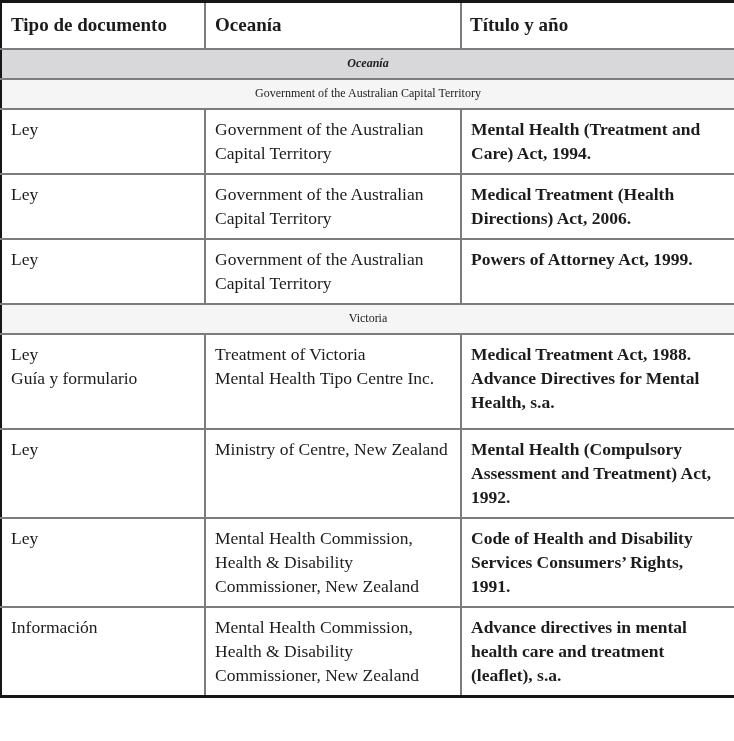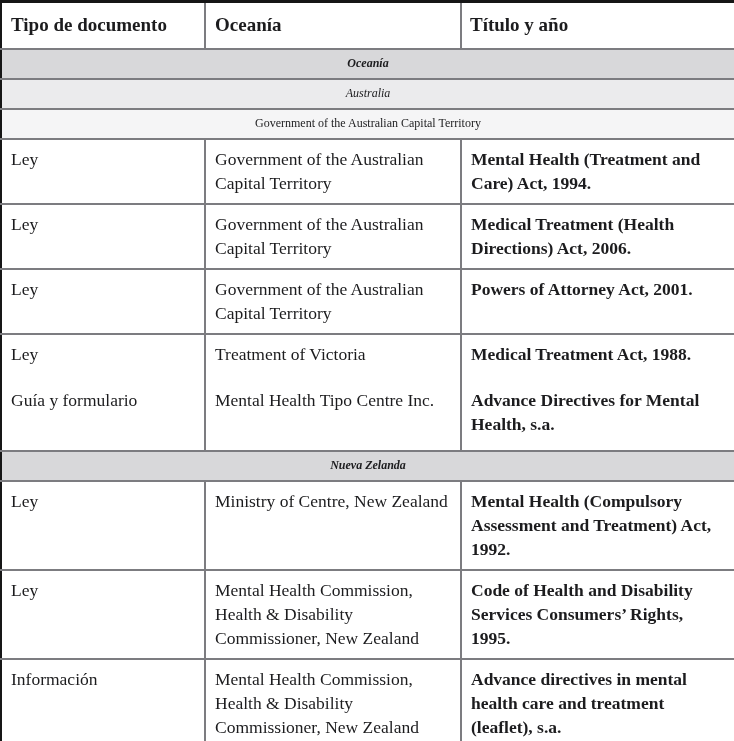--- a/index.html
+++ b/index.html
@@ -68,21 +68,21 @@
   }
   td.section.level2 {
     background: var(--section-l2, #ebebed);
     font-style: italic;
   }
   td.section.level3 {
     background: var(--section-l3, #f5f5f6);
     font-style: normal;
   }
   .para { min-height: 24px; }
-  .para.gap { margin-top: 22px; }
+  .para.gap { }
   tr.tall-row td.entry { padding-bottom: 14px; }
 </style>
 </head>
 <body>
 
 <div class="page">
   <table class="doc-table">
     <colgroup>
       <col class="c1">
       <col class="c2">
@@ -91,23 +91,20 @@
     <thead>
       <tr>
           <th>Tipo de documento</th>
           <th>Oceanía</th>
           <th>Título y año</th>
         </tr>
     </thead>
     <tbody>
         <tr>
           <td colspan="3" class="section level1">Oceanía</td>
-        </tr>
-        <tr>
-          <td colspan="3" class="section level2">Australia</td>
         </tr>
         <tr>
           <td colspan="3" class="section level3">Government of the Australian Capital Territory</td>
         </tr>
         <tr>
           <td class="entry">
             <div class="para">Ley</div>
           </td>
           <td class="entry">
             <div class="para">Government of the Australian Capital Territory</div>
@@ -128,60 +125,60 @@
           </td>
         </tr>
         <tr>
           <td class="entry">
             <div class="para">Ley</div>
           </td>
           <td class="entry">
             <div class="para">Government of the Australian Capital Territory</div>
           </td>
           <td class="entry">
-            <div class="para">Powers of Attorney Act, 2001.</div>
+            <div class="para">Powers of Attorney Act, 1999.</div>
           </td>
+        </tr>
+        <tr>
+          <td colspan="3" class="section level3">Victoria</td>
         </tr>
         <tr class="tall-row">
           <td class="entry">
             <div class="para">Ley</div>
             <div class="para gap">Guía y formulario</div>
           </td>
           <td class="entry">
             <div class="para">Treatment of Victoria</div>
             <div class="para gap">Mental Health Tipo Centre Inc.</div>
           </td>
           <td class="entry">
             <div class="para">Medical Treatment Act, 1988.</div>
             <div class="para gap">Advance Directives for Mental Health, s.a.</div>
           </td>
-        </tr>
-        <tr>
-          <td colspan="3" class="section level1">Nueva Zelanda</td>
         </tr>
         <tr>
           <td class="entry">
             <div class="para">Ley</div>
           </td>
           <td class="entry">
             <div class="para">Ministry of Centre, New Zealand</div>
           </td>
           <td class="entry">
             <div class="para">Mental Health (Compulsory Assessment and Treatment) Act, 1992.</div>
           </td>
         </tr>
         <tr>
           <td class="entry">
             <div class="para">Ley</div>
           </td>
           <td class="entry">
             <div class="para">Mental Health Commission, Health &amp; Disability Commissioner, New Zealand</div>
           </td>
           <td class="entry">
-            <div class="para">Code of Health and Disability Services Consumers’ Rights, 1995.</div>
+            <div class="para">Code of Health and Disability Services Consumers’ Rights, 1991.</div>
           </td>
         </tr>
         <tr>
           <td class="entry">
             <div class="para">Información</div>
           </td>
           <td class="entry">
             <div class="para">Mental Health Commission, Health &amp; Disability Commissioner, New Zealand</div>
           </td>
           <td class="entry">

